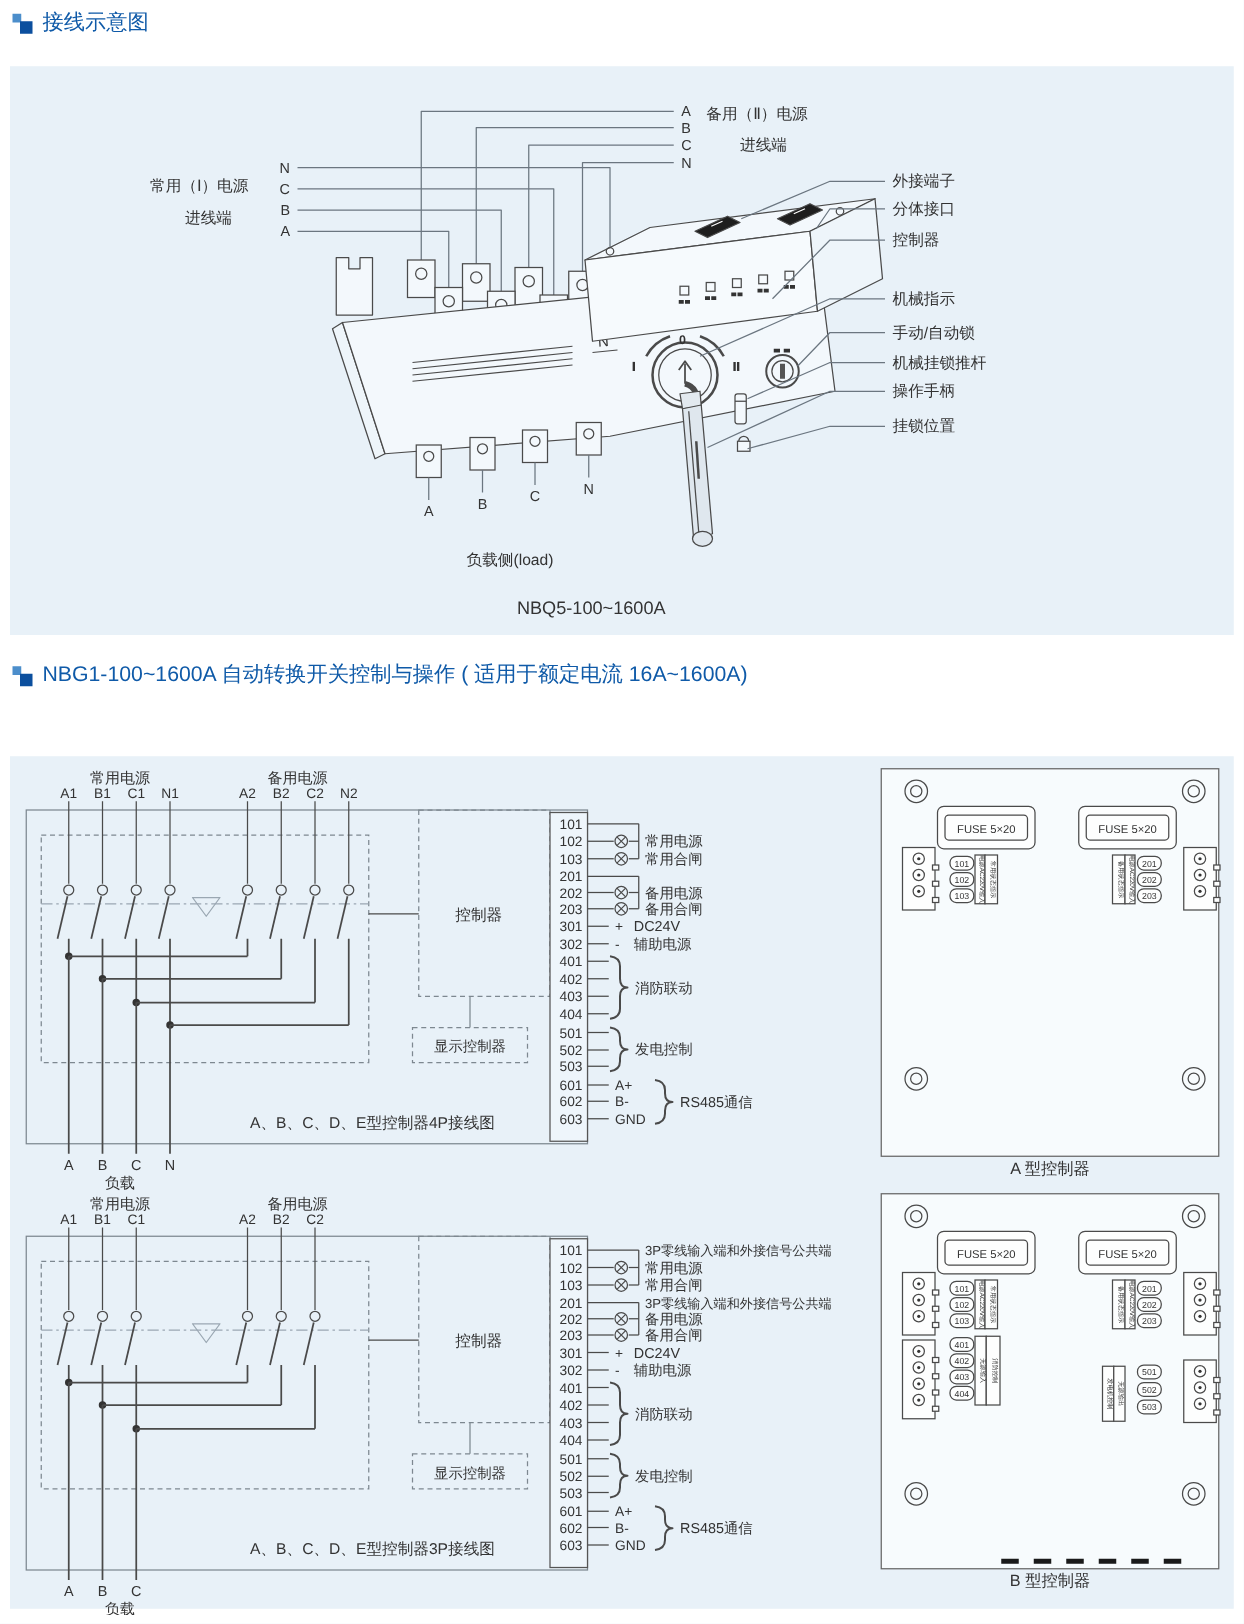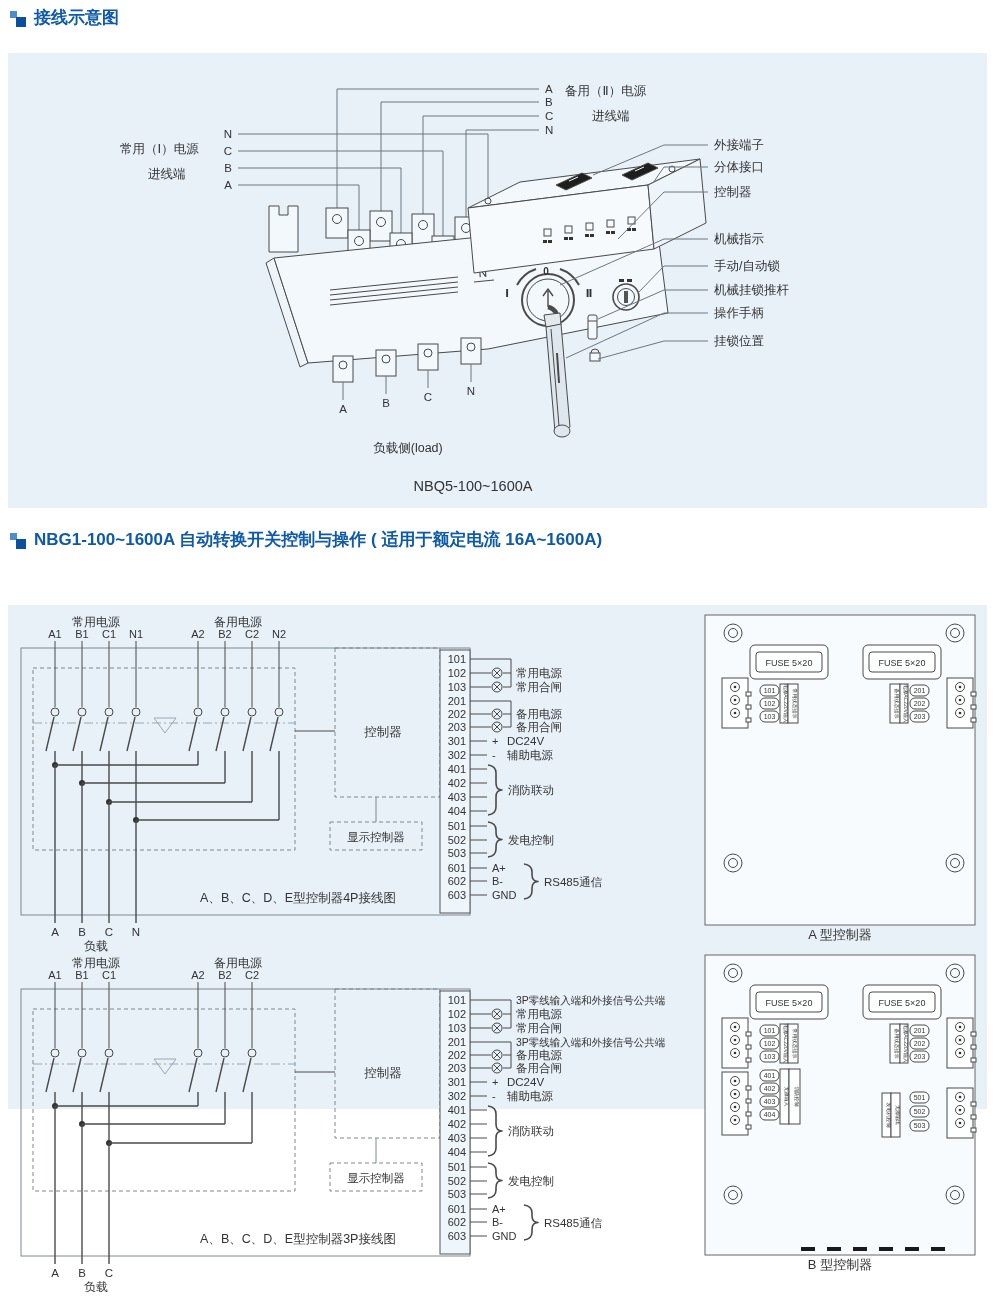--- a/index.html
+++ b/index.html
@@ -1,25 +1,25 @@
 <!DOCTYPE html>
 <html><head>
 <meta charset="utf-8">
 <style>
   html,body{margin:0;padding:0}
   body{width:995px;height:1299px;position:relative;background:#fff;
        font-family:"Liberation Sans","DejaVu Sans",sans-serif;color:#333}
   .hdr{position:absolute;left:10px;display:flex;align-items:flex-end;gap:7px;
-       color:#0f5aa8;font-weight:bold;font-size:17px;line-height:20px}
+       color:#0f5aa8;font-weight:normal;font-size:17px;line-height:20px}
   .bullet{position:relative;width:17px;height:18px;flex:0 0 17px;margin-top:2px}
   .bullet .sq1{position:absolute;left:0;top:1px;width:7px;height:7px;background:#4c8ecb}
   .bullet .sq2{position:absolute;left:6px;top:7px;width:10px;height:10px;background:#0b4f9e}
   .panel{position:absolute;left:8px;width:979px;background:#e8f1f8}
   #panel1{top:53px;height:455px}
-  #panel2{top:605px;height:504px}
+  #panel2{top:605px;height:682px}
   svg{position:absolute;left:0;top:0}
   svg text{font-family:"Liberation Sans","DejaVu Sans",sans-serif}
 </style>
 </head>
 <body>
 
 <div class="hdr" style="top:8px">
   <span class="bullet">
       <span class="sq1"></span>
       <span class="sq2"></span>

